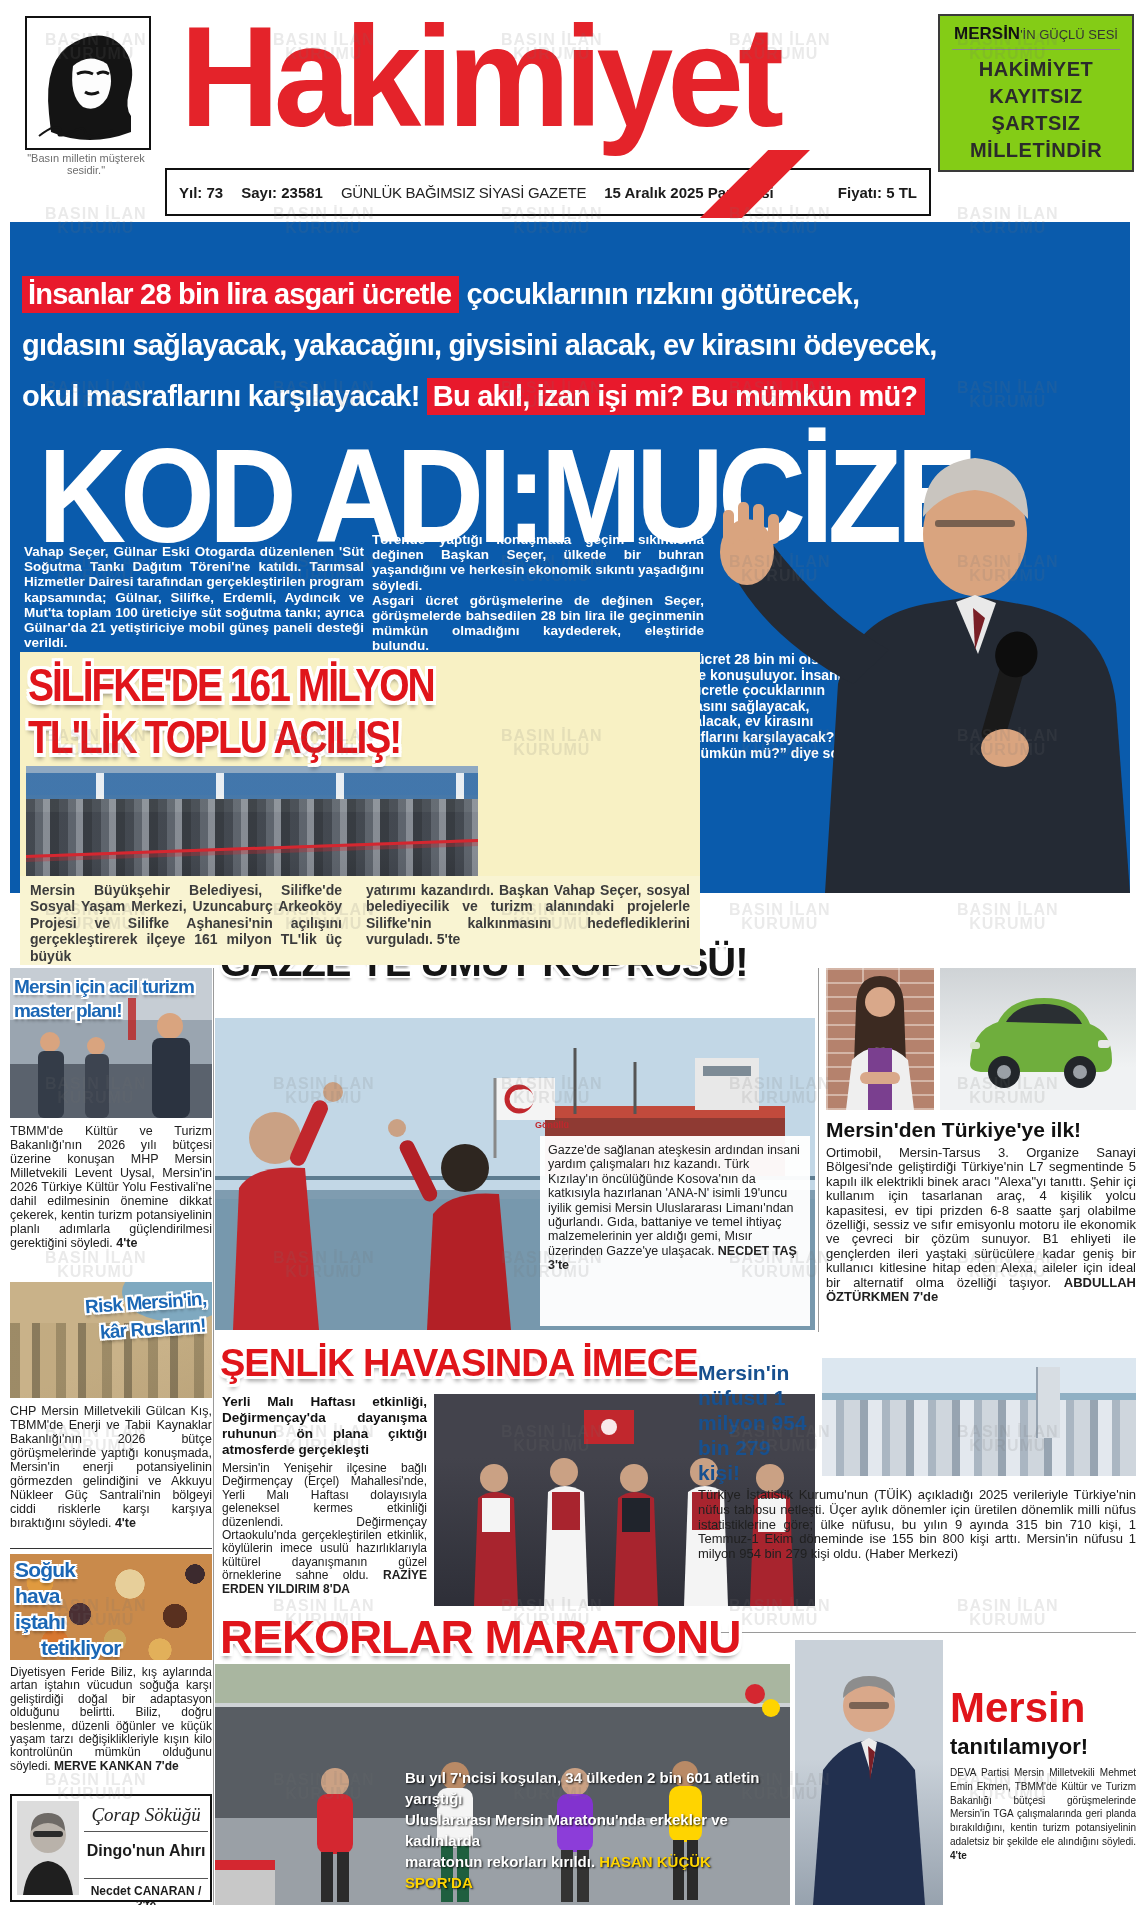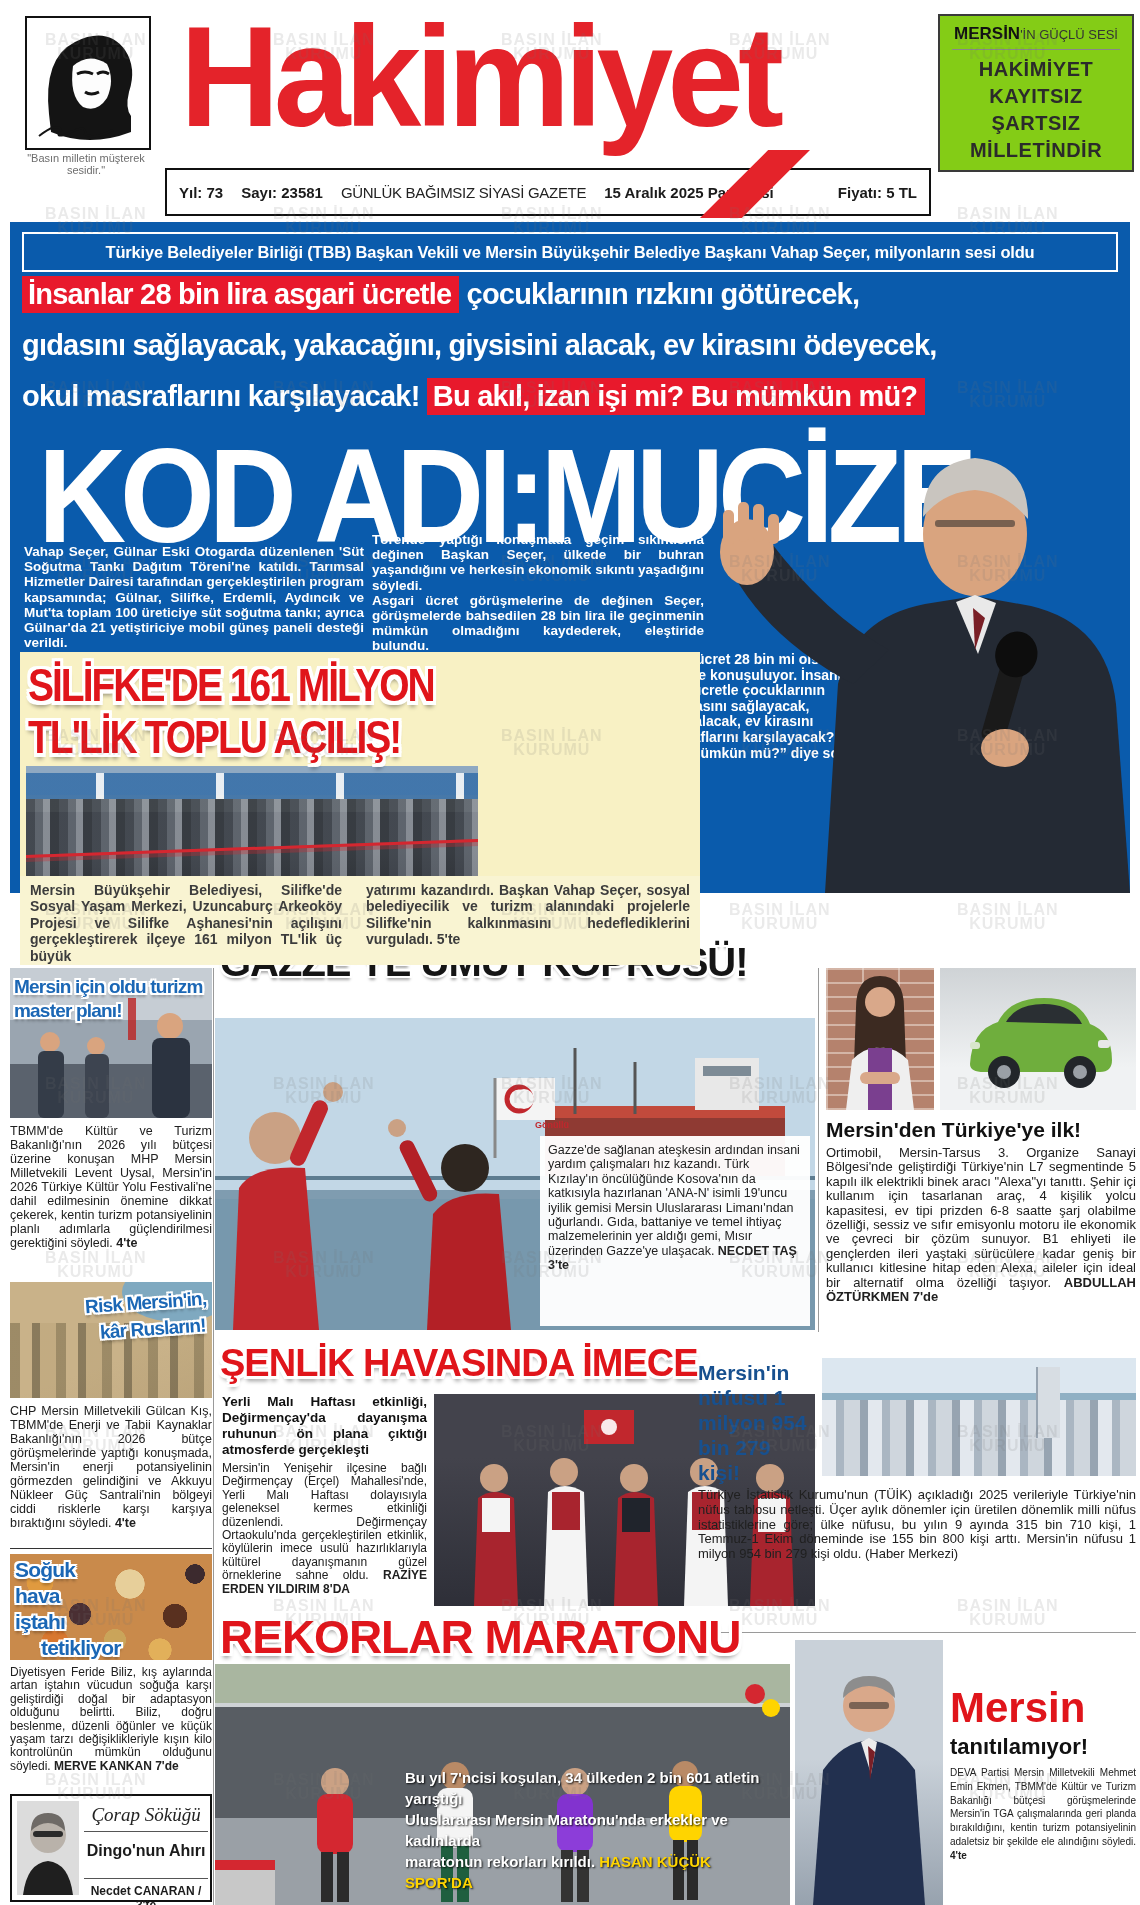--- a/index.html
+++ b/index.html
@@ -98,21 +98,20 @@
     <span class="b">Sayı: 23581</span>
     <span class="n">GÜNLÜK BAĞIMSIZ SİYASİ GAZETE</span>
     <span class="b">15 Aralık 2025 Pazartesi</span>
     <span style="flex:1;"></span>
     <span class="b">Fiyatı: 5 TL</span>
   </div>
   <div class="abs" style="left:700px;top:150px;width:110px;height:68px;background:#e4232a;
               clip-path:polygon(62% 0,100% 0,38% 100%,0 100%);"></div>
 
   <div class="abs" id="banner" style="left:10px;top:222px;width:1120px;height:671px;">
-    <div class="abs" id="kicker" style="left:12px;top:10px;width:1092px;height:36px;">Türkiye Belediyeler Birliği (TBB) Başkan Vekili ve Mersin Büyükşehir Belediye Başkanı Vahap Seçer, milyonların sesi oldu</div>
     <div class="abs sub" style="left:12px;top:56px;">
       <span class="hl">İnsanlar 28 bin lira asgari ücretle</span><span> çocuklarının rızkını götürecek,</span>
     </div>
     <div class="abs sub" style="left:12px;top:107px;">gıdasını sağlayacak, yakacağını, giysisini alacak, ev kirasını ödeyecek,</div>
     <div class="abs sub" style="left:12px;top:158px;">
       <span>okul masraflarını karşılayacak! </span><span class="hl">Bu akıl, izan işi mi? Bu mümkün mü?</span>
     </div>
     <div class="abs" id="kodadi" style="left:28px;top:206px;">KOD ADI:MUCİZE</div>
     <div class="abs bannercol jt" style="left:14px;top:322px;width:340px;">Vahap Seçer, Gülnar Eski Otogarda düzenlenen 'Süt Soğutma Tankı Dağıtım Töreni'ne katıldı. Tarımsal Hizmetler Dairesi tarafından gerçekleştirilen program kapsamında; Gülnar, Silifke, Erdemli, Aydıncık ve Mut'ta toplam 100 üreticiye süt soğutma tankı; ayrıca Gülnar'da 21 yetiştiriciye mobil güneş paneli desteği verildi.</div>
     <div class="abs bannercol jt" style="left:362px;top:310px;width:332px;">Törende yaptığı konuşmada geçim sıkıntısına değinen Başkan Seçer, ülkede bir buhran yaşandığını ve herkesin ekonomik sıkıntı yaşadığını söyledi.
@@ -169,21 +168,21 @@
     <svg width="202" height="150" viewBox="0 0 202 150">
       <rect x="0" y="96" width="202" height="54" fill="#5a626d"></rect>
       <circle cx="160" cy="58" r="13" fill="#d9a47f"></circle>
         <rect x="142" y="70" width="38" height="80" rx="8" fill="#2b3340"></rect>
       <circle cx="40" cy="74" r="10" fill="#d9a47f"></circle>
         <rect x="28" y="83" width="26" height="67" rx="6" fill="#343c48"></rect>
       <circle cx="86" cy="78" r="9" fill="#d9a47f"></circle>
         <rect x="75" y="86" width="24" height="64" rx="6" fill="#3d4450"></rect>
       <rect x="118" y="30" width="8" height="42" fill="#b22" opacity=".8"></rect>
     </svg>
-    <div class="abs stroke hl-blue" style="left:4px;top:8px;font-size:19px;letter-spacing:-0.8px;white-space:nowrap;">Mersin için oldu turizm</div>
+    <div class="abs stroke hl-blue" style="left:4px;top:8px;font-size:19px;letter-spacing:-0.8px;white-space:nowrap;">Mersin için acil turizm</div>
     <div class="abs stroke hl-blue" style="left:4px;top:32px;font-size:19px;letter-spacing:-0.8px;white-space:nowrap;">master planı!</div>
   </div>
   <div class="abs body13 jt" style="left:10px;top:1124px;width:202px;">
     <span>TBMM'de Kültür ve Turizm Bakanlığı'nın 2026 yılı bütçesi üzerine konuşan MHP Mersin Milletvekili Levent Uysal, Mersin'in 2026 Türkiye Kültür Yolu Festivali'ne dahil edilmesinin önemine dikkat çekerek, kentin turizm potansiyelinin planlı adımlarla güçlendirilmesi gerektiğini söyledi. </span><span class="pg">4'te</span>
   </div>
 
   <div class="photo" style="left:10px;top:1282px;width:202px;height:116px;
               background:linear-gradient(160deg,#c9b289 0 62%,#b7a078 100%);">
     <div class="abs" style="right:-20px;top:-20px;width:110px;height:60px;background:#7fa9c0;border-radius:50%;"></div>
     <div class="abs" style="left:0;top:35%;width:100%;height:65%;

